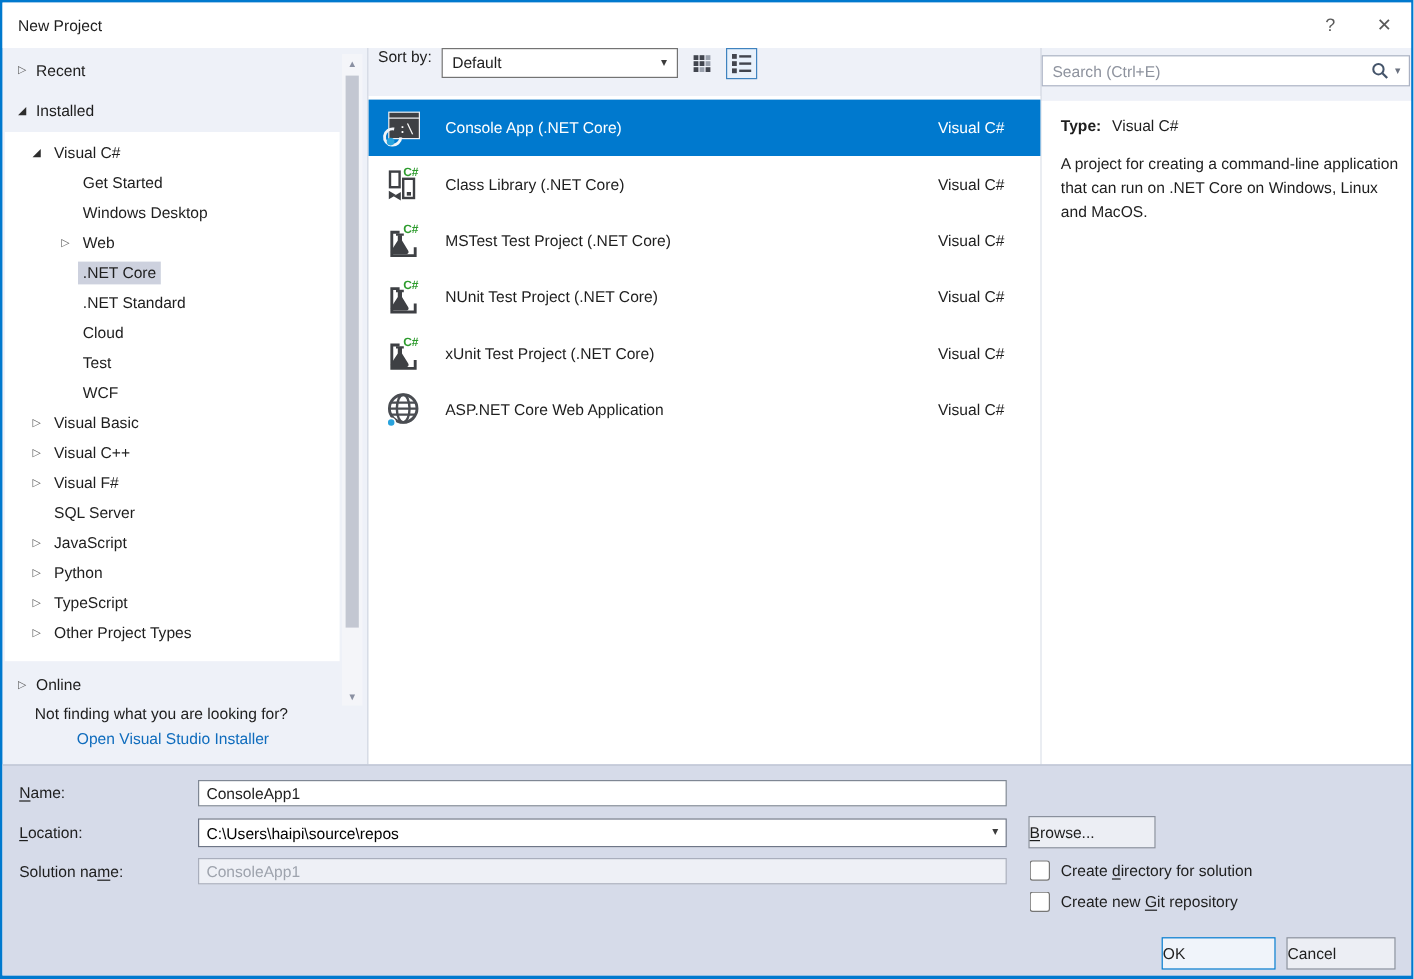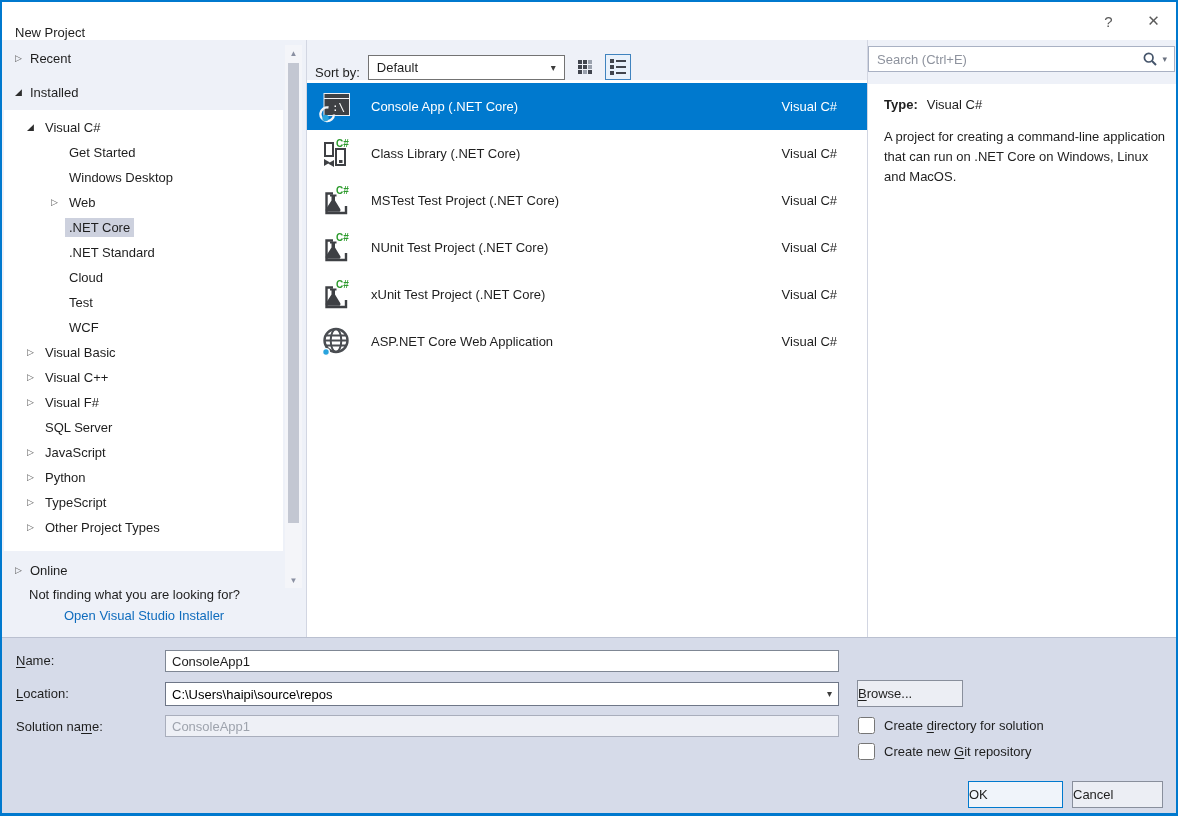--- a/index.html
+++ b/index.html
@@ -6,21 +6,21 @@
   html,body { width:1178px; height:816px; }
   body { font-family: "Liberation Sans", sans-serif; font-size:13px; color:#1e1e1e; background:#fff; }
 
   .dialog{
     width:1178px; height:816px;
     border:2px solid #0079ce; border-bottom-width:3px;
     display:flex; flex-direction:column; background:#eef1f8; overflow:hidden;
   }
 
   
-  .titlebar{ height:38px; background:#fff; display:flex; align-items:flex-end; padding-left:13px; flex:0 0 38px; }
+  .titlebar{ height:38px; background:#fff; display:flex; align-items:center; padding-left:13px; flex:0 0 38px; }
   .title{ font-size:13px; }
   .tb-spacer{ flex:1; }
   .tb-btn{ width:45px; height:38px; display:flex; align-items:center; justify-content:center; color:#5a5a5a; cursor:default; }
   .tb-btn.help{ font-size:15px; }
   .tb-btn.close{ font-size:15px; }
 
   
   .content{ flex:1; display:flex; min-height:0; }
 
   
@@ -42,21 +42,21 @@
   .installer-link{ margin:6px 0 0 62px; color:#0f6cbd; cursor:pointer; display:inline-block; }
 
   
   .v-scrollbar{ position:absolute; top:5px; right:4px; width:17px; height:543px; background:#f4f5f9; display:flex; flex-direction:column; align-items:center; }
   .sb-arrow{ height:16px; display:flex; align-items:center; justify-content:center; font-size:8px; color:#8a90a2; width:100%; }
   .sb-thumb{ flex:0 0 460px; width:11px; background:#c3c7d2; margin:2px 0; }
   .sb-gap{ flex:1; }
 
   
   .mid-panel{ flex:1; display:flex; flex-direction:column; border-right:1px solid #d2d6e2; min-width:0; }
-  .sort-bar{ height:40px; flex:0 0 40px; display:flex; align-items:flex-end; padding-left:8px; }
+  .sort-bar{ height:40px; flex:0 0 40px; display:flex; align-items:flex-start; padding-left:8px; }
   .sort-label{ margin-right:8px; }
   .sort-select{ width:197px; height:25px; background:#fff; border:1px solid #737373; display:flex; align-items:center; padding:0 8px; }
   .sort-value{ flex:1; }
   .dd-arrow{ font-size:10px; color:#3c3c3c; line-height:1; }
   .view-btn{ width:26px; height:26px; margin-left:7px; display:flex; align-items:center; justify-content:center; border:1px solid transparent; }
   .view-btn.active{ border-color:#3f83bf; background:#e8f1fb; }
   .icon-grid{ display:grid; grid-template-columns:repeat(3,4px); grid-auto-rows:4px; gap:1px; }
   .icon-grid span{ background:#41454e; }
   .icon-grid span.lt{ background:#9aa1ad; }
   .icon-list{ display:flex; flex-direction:column; gap:2px; }

